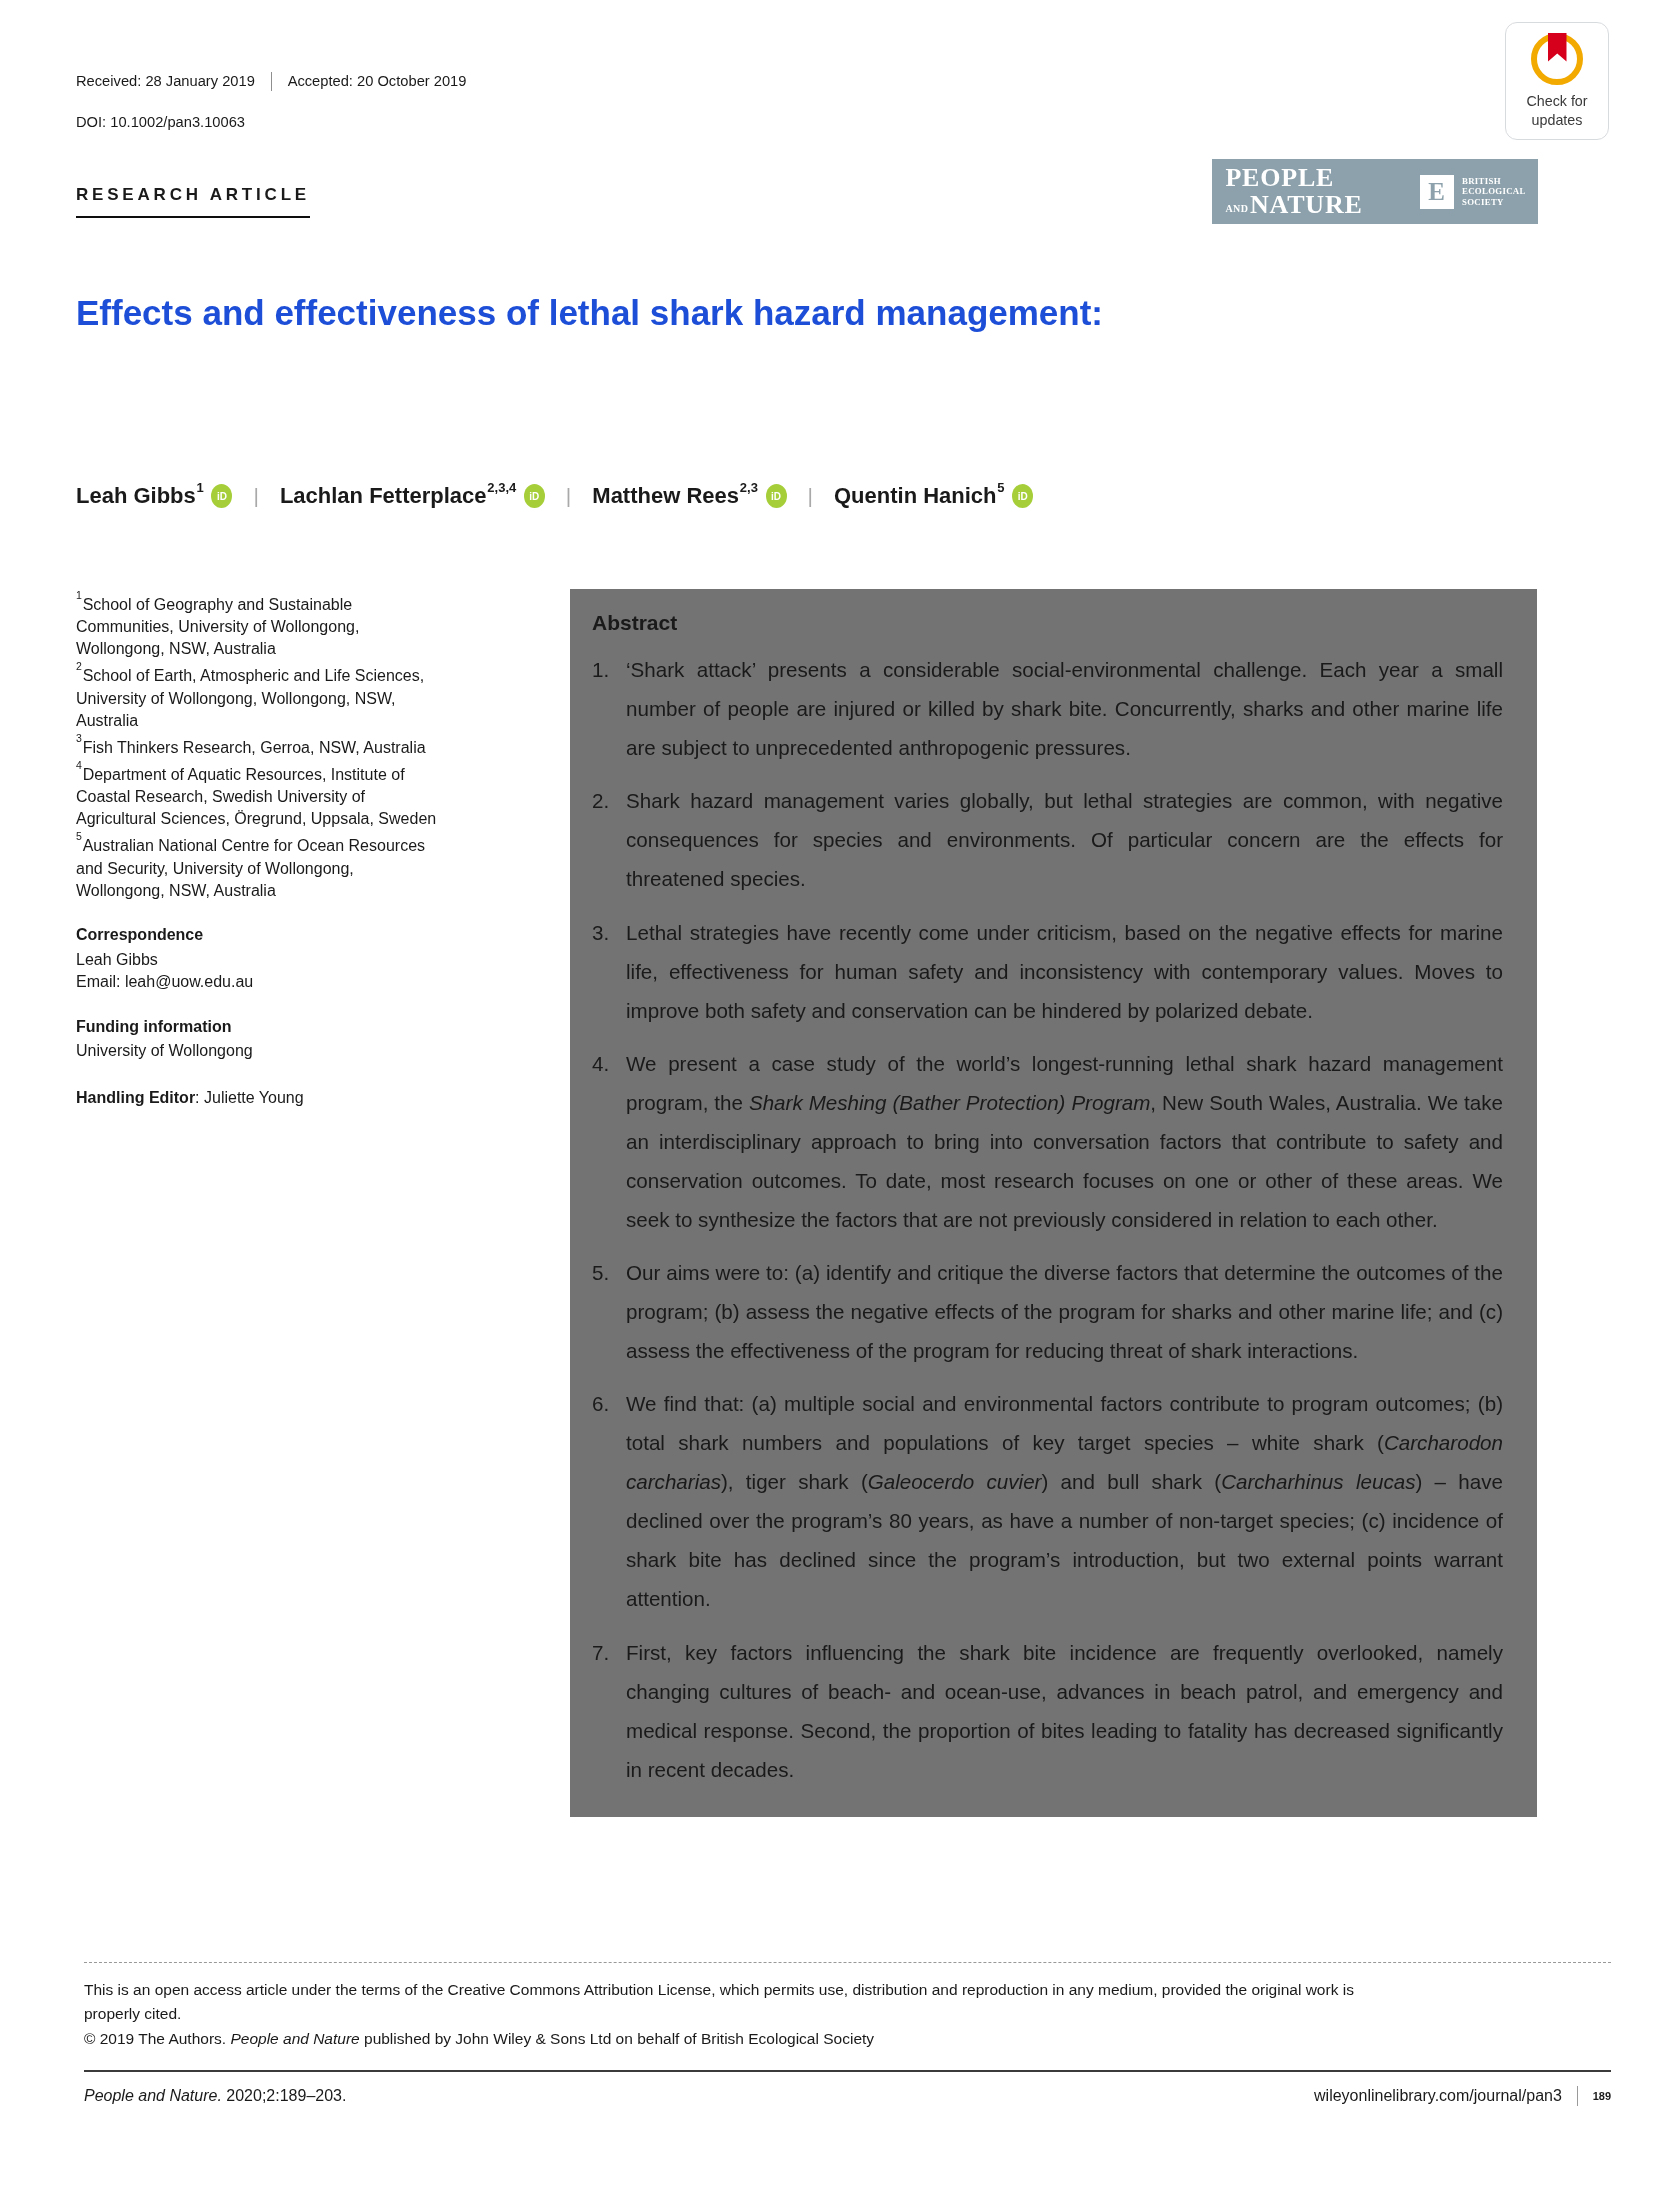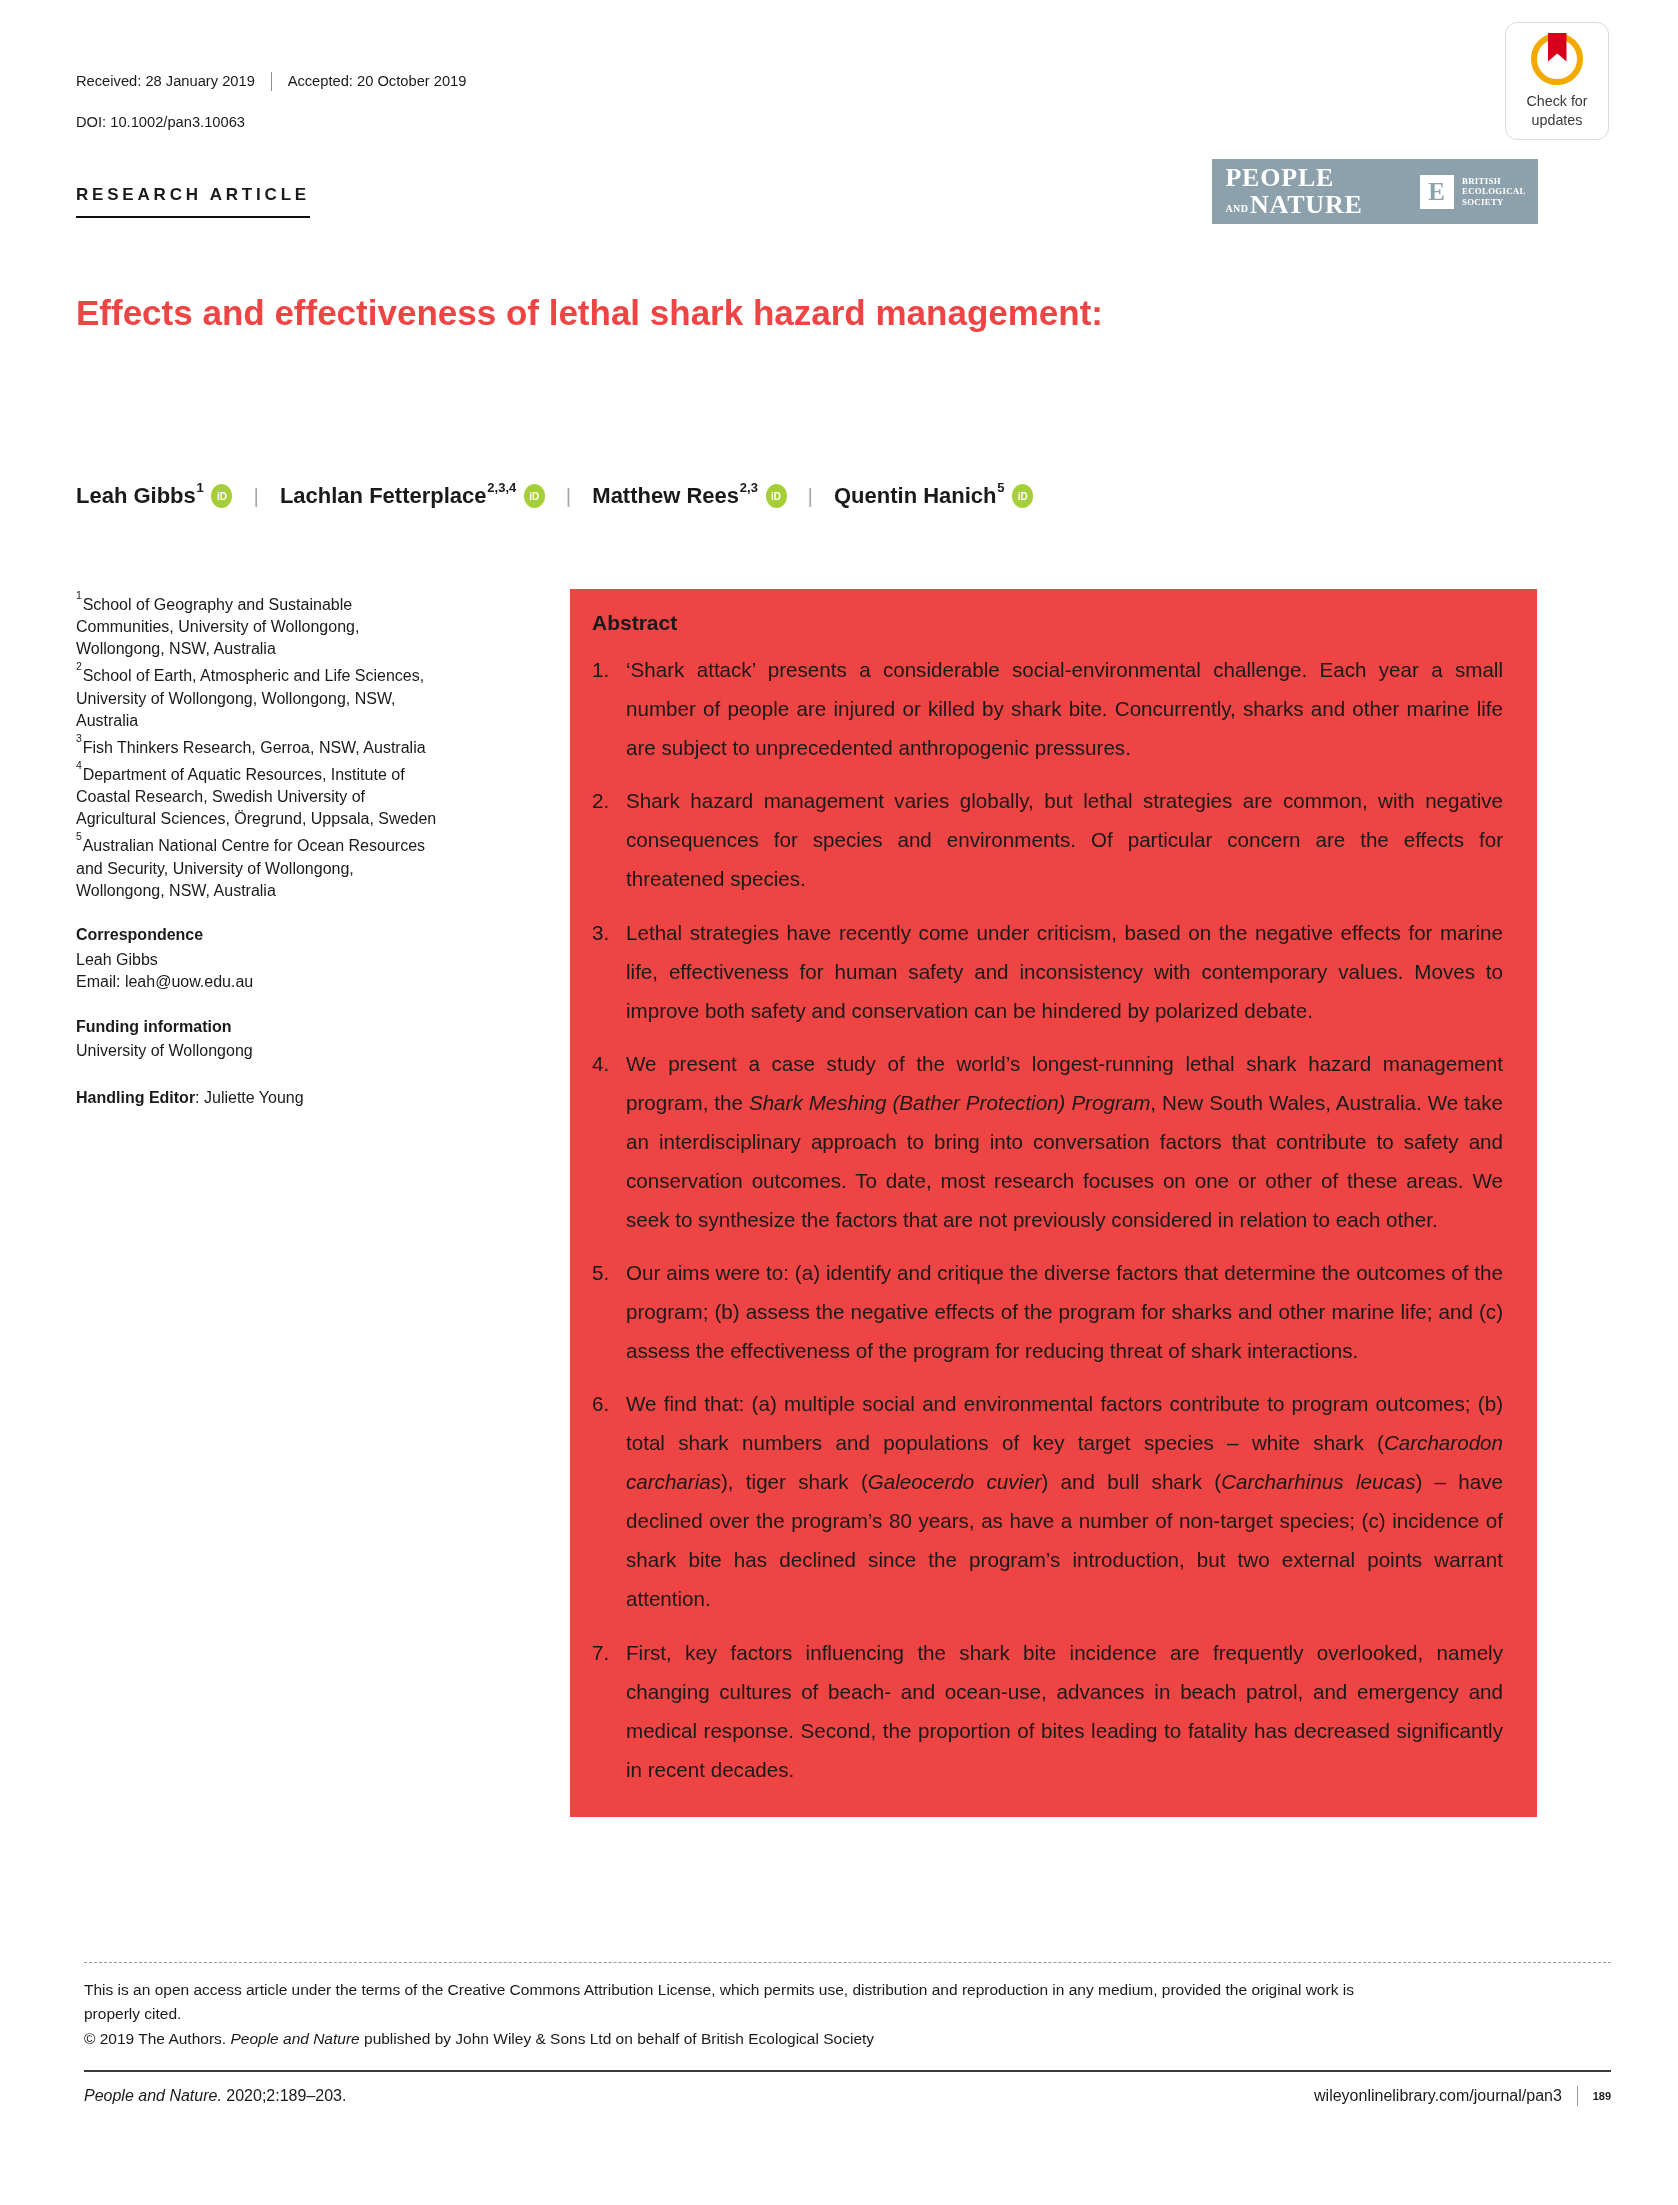--- a/index.html
+++ b/index.html
@@ -29,39 +29,39 @@
   .pn-l1,.pn-l2{font-size:26px;font-weight:700;line-height:1.02;letter-spacing:0.8px;}
   .pn-l2{display:flex;align-items:flex-end;}
   .pn-and{font-size:10px;font-weight:700;letter-spacing:0.4px;margin:0 1.7px 3.4px 0;}
   .bes{margin-left:auto;display:flex;align-items:center;gap:8.4px;}
   .bes-mark{width:34px;height:34px;background:#fff;color:#8CA1AB;font-weight:800;font-size:25px;
             display:flex;align-items:center;justify-content:center;}
   .bes-text{font-size:8.8px;font-weight:700;line-height:1.2;width:65px;letter-spacing:0.3px;}
 
   
   .title{position:absolute;top:290px;left:76px;width:1519px;font-size:35px;line-height:45px;
-         font-weight:700;color:#ef4444;}
+         font-weight:700;color:#1d4ed8;}
   .authors{position:absolute;top:483px;left:76px;display:flex;align-items:center;font-size:22px;font-weight:700;}
   .author{display:inline-flex;align-items:center;}
   .a-sup{font-size:13px;position:relative;top:-8.4px;margin-left:0.8px;}
   .orcid{width:21px;height:24px;border-radius:50%;background:#A6CE39;color:#fff;font-size:10px;font-weight:700;
          display:inline-flex;align-items:center;justify-content:center;margin-left:7.6px;cursor:pointer;flex:none;}
   .a-sep{color:#a9a9a9;font-weight:400;font-size:21px;margin:0 21px;}
   .author:last-child .a-sep{display:none;}
 
   
   .columns{position:absolute;top:589px;left:76px;width:1527px;display:flex;align-items:flex-start;}
   .left-col{width:363px;font-size:16px;line-height:22px;}
   .left-col p{margin:0;}
   .affil{margin-bottom:14.3px;}
   .s-sup{font-size:10.5px;position:relative;top:-5px;margin-right:0.8px;}
   .side-heading{font-weight:700;margin-top:22.7px !important;margin-bottom:2.5px !important;}
   .handling{margin-top:25px !important;}
 
-  .abstract-box{margin-left:131px;width:967px;box-sizing:border-box;background:#ef4444;
+  .abstract-box{margin-left:131px;width:967px;box-sizing:border-box;background:#737373;
                 padding:22px 34px 28.5px 22px;}
   .abs-heading{font-size:21px;font-weight:700;margin:0 0 15px;}
   .abs-list{list-style:none;margin:0;padding:0;}
   .abs-item{display:flex;font-size:20.6px;line-height:39px;margin-bottom:14.3px;}
   .abs-item:last-child{margin-bottom:0;}
   .abs-num{flex:none;width:34px;}
   .abs-text{flex:1;text-align:justify;hyphens:auto;-webkit-hyphens:auto;}
 
   
   .footer{position:absolute;left:76px;top:1962px;width:1527px;margin-left:8px;}

